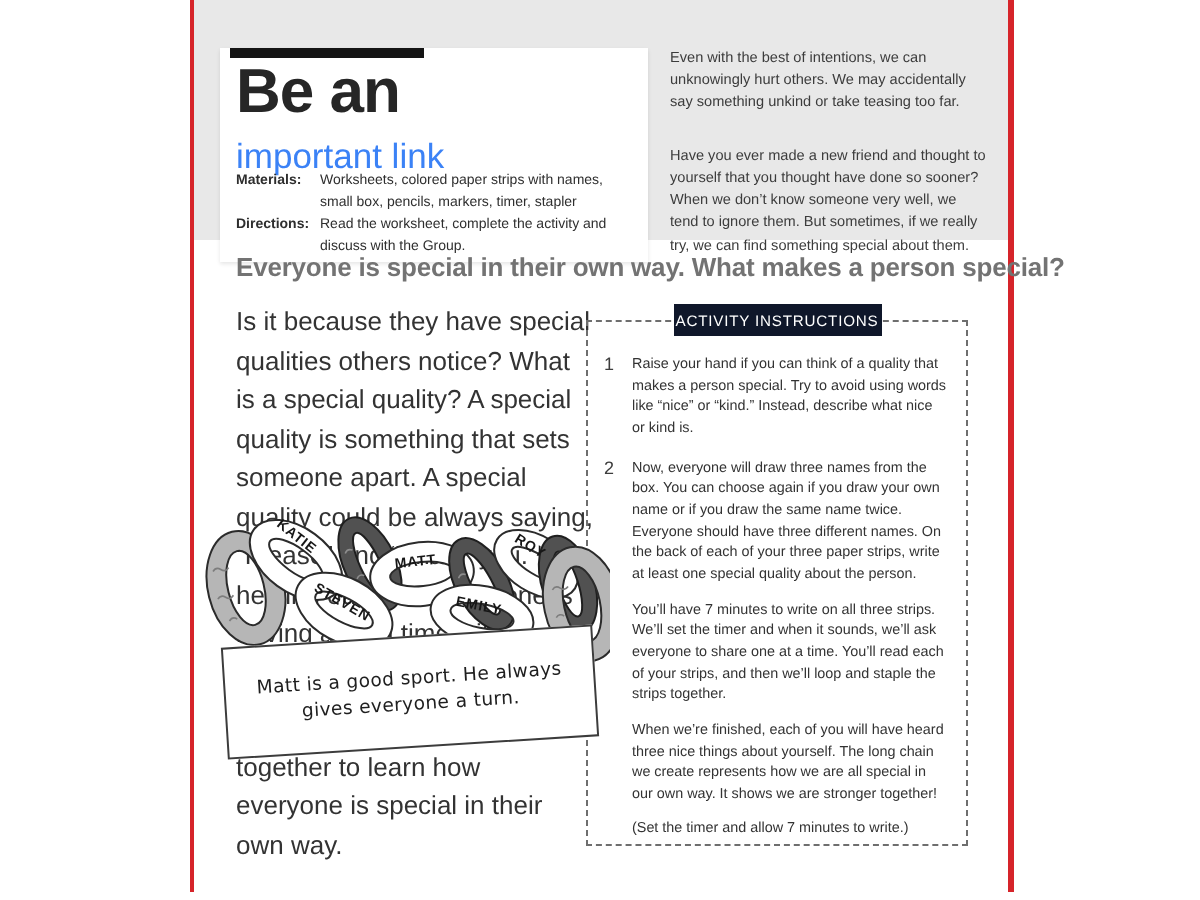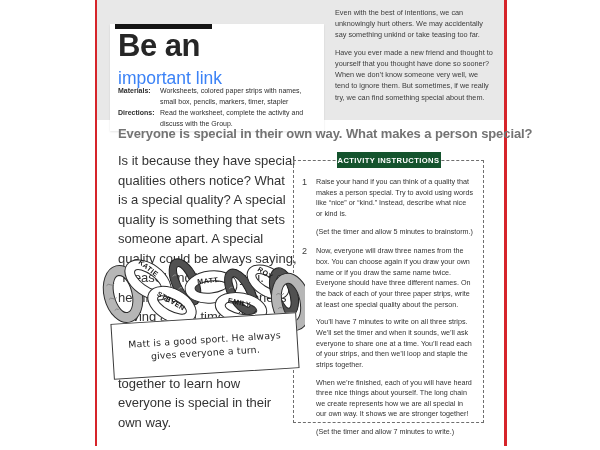--- a/index.html
+++ b/index.html
@@ -25,21 +25,21 @@
   .title1{position:absolute;left:8px;top:5px;font-size:31px;font-weight:600;color:#262626;letter-spacing:-0.5px;line-height:1.1;}
   .title2{position:absolute;left:8px;top:44px;font-size:17.5px;font-weight:400;color:#3b82f6;}
   .meta-row{position:absolute;left:8px;width:200px;display:flex;font-size:7px;line-height:1.5;color:#2e2e2e;}
   .meta-row .lbl{width:42px;font-weight:700;flex:none;}
   .meta-row .val{width:158px;}
   .meta-materials{top:62px;}
   .meta-directions{top:84px;}
 
   
   .intro{left:335px;top:7px;width:159px;font-size:7.3px;line-height:1.52;color:#3c3c3c;}
-  .intro p{margin:0 0 7px 0;}
+  .intro p{margin:16px 0 7px 0;}
 
   
   .heading{left:118px;top:126px;font-size:13px;font-weight:600;color:#737373;letter-spacing:-0.1px;white-space:nowrap;}
 
   
   .bodycopy{left:118px;top:151px;width:179px;font-size:13px;line-height:1.5;color:#333;}
   .bodycopy p{margin:0 0 8px 0;}
 
   
   .chain-svg{left:98px;top:242px;width:207px;height:136px;z-index:1;}
@@ -58,22 +58,22 @@
     text-align:center;color:#1f1f1f;letter-spacing:0.2px;
   }
 
   
   .activity{
     left:293px;top:160px;width:191px;height:263px;
     border:1px dashed #6e6e6e;box-sizing:border-box;
   }
   .activity-header{
     position:absolute;top:-9px;left:50%;transform:translateX(-50%);
-    width:104px;height:16px;background:#14532d;color:#ffffff;
-    font-size:7.6px;font-weight:700;letter-spacing:0.4px;
+    width:104px;height:16px;background:#0f172a;color:#ffffff;
+    font-size:7.6px;font-weight:400;letter-spacing:0.4px;
     display:flex;align-items:center;justify-content:center;white-space:nowrap;
   }
   .steps{position:absolute;left:8px;top:16px;width:172px;}
   .step{display:flex;margin-bottom:2px;}
   .step .num{flex:none;width:14px;font-size:9px;color:#3d3d3d;line-height:1.2;}
   .step .txt{flex:1;font-size:7.2px;line-height:1.48;color:#333;}
   .step .txt p{margin:0 0 7px 0;}
 </style>
 </head>
 <body>
@@ -166,21 +166,20 @@
   <div class="cap">Matt is a good sport. He always gives everyone a turn.</div>
 </div>
 
 <div class="abs activity">
   <div class="activity-header">ACTIVITY INSTRUCTIONS</div>
   <div class="steps">
     <div class="step">
       <div class="num">1</div>
       <div class="txt">
         <p>Raise your hand if you can think of a quality that makes a person special. Try to avoid using words like “nice” or “kind.” Instead, describe what nice or kind is.</p>
-        <p>(Set the timer and allow 5 minutes to brainstorm.)</p>
       </div>
     </div>
     <div class="step">
       <div class="num">2</div>
       <div class="txt">
         <p>Now, everyone will draw three names from the box. You can choose again if you draw your own name or if you draw the same name twice. Everyone should have three different names. On the back of each of your three paper strips, write at least one special quality about the person.</p>
         <p>You’ll have 7 minutes to write on all three strips. We’ll set the timer and when it sounds, we’ll ask everyone to share one at a time. You’ll read each of your strips, and then we’ll loop and staple the strips together.</p>
         <p>When we’re finished, each of you will have heard three nice things about yourself. The long chain we create represents how we are all special in our own way. It shows we are stronger together!</p>
         <p>(Set the timer and allow 7 minutes to write.)</p>
       </div>

